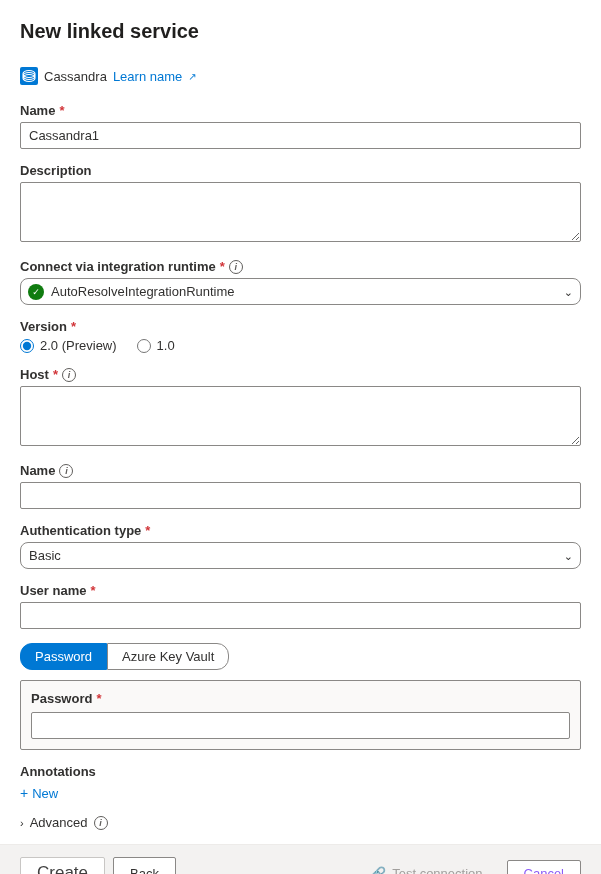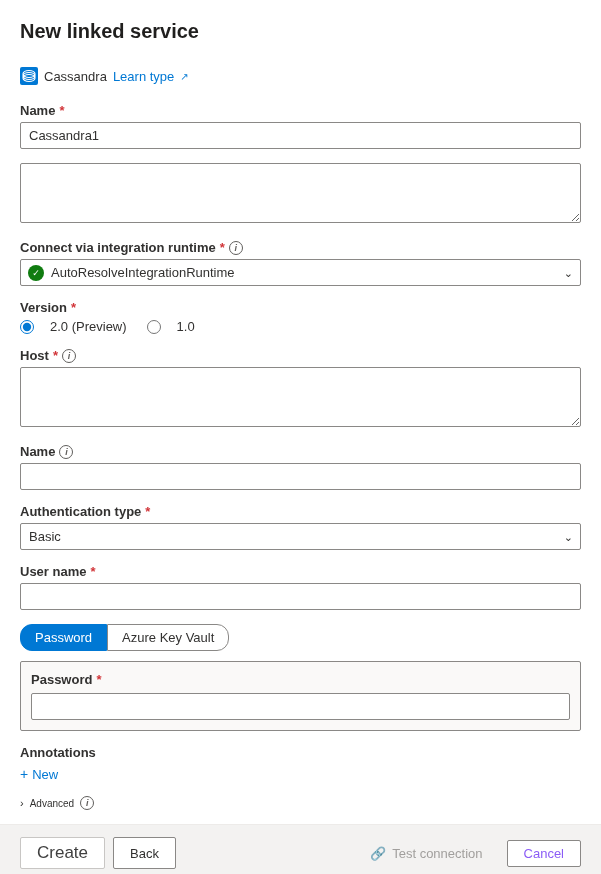--- a/index.html
+++ b/index.html
@@ -107,21 +107,21 @@
     .description-textarea {
       min-height: 64px;
     }
     .select-wrapper {
       position: relative;
       width: 100%;
     }
     .select-input {
       width: 100%;
       border: 1px solid #8a8886;
-      border-radius: 2px;
+      border-radius: 8px;
       padding: 5px 30px 5px 8px;
       font-size: 13px;
       font-family: inherit;
       color: #323130;
       outline: none;
       background: #fff;
       appearance: none;
       cursor: pointer;
     }
     .select-chevron {
@@ -154,21 +154,21 @@
     }
     .version-row {
       display: flex;
       align-items: center;
       gap: 20px;
       margin-top: 4px;
     }
     .radio-option {
       display: flex;
       align-items: center;
-      gap: 16px;
+      gap: 6px;
       cursor: pointer;
     }
     .radio-input {
       width: 14px;
       height: 14px;
       accent-color: #0078d4;
       cursor: pointer;
     }
     .radio-label {
       font-size: 13px;
@@ -238,21 +238,21 @@
       align-items: center;
       gap: 6px;
       margin-bottom: 14px;
       cursor: pointer;
     }
     .chevron-right {
       font-size: 11px;
       color: #323130;
     }
     .advanced-label {
-      font-size: 10px;
+      font-size: 13px;
       color: #323130;
     }
     .footer {
       display: flex;
       align-items: center;
       justify-content: space-between;
       padding: 12px 20px;
       border-top: 1px solid #edebe9;
       background: #f3f2f1;
     }
@@ -318,33 +318,36 @@
   <div class="title">New linked service</div>
   <div class="subtitle-row">
     <span class="cassandra-icon">
       <svg width="14" height="14" viewBox="0 0 14 14" fill="none">
         <ellipse cx="7" cy="7" rx="6" ry="3.5" stroke="white" stroke-width="1.2" fill="none"></ellipse>
         <ellipse cx="7" cy="5" rx="6" ry="3.5" stroke="white" stroke-width="1.2" fill="none"></ellipse>
         <ellipse cx="7" cy="9" rx="6" ry="3.5" stroke="white" stroke-width="1.2" fill="none"></ellipse>
       </svg>
     </span>
     <span class="subtitle-text">Cassandra</span>
-    <a class="learn-more">Learn type</a>
+    <a class="learn-more">Learn name</a>
     <span class="learn-more-icon">↗</span>
   </div>
 
   <div class="field-group">
     <div class="field-label">
       <span>Name</span>
       <span class="required"> *</span>
     </div>
     <input class="text-input" type="text" value="Cassandra1" style="">
   </div>
 
   <div class="field-group">
+    <div class="field-label">
+      <span>Description</span>
+    </div>
     <textarea class="text-input description-textarea" style=""></textarea>
   </div>
 
   <div class="field-group">
     <div class="field-label">
       <span>Connect via integration runtime</span>
       <span class="required"> *</span>
       <span class="info-icon">i</span>
     </div>
     <div class="select-wrapper integration-runtime-select">

